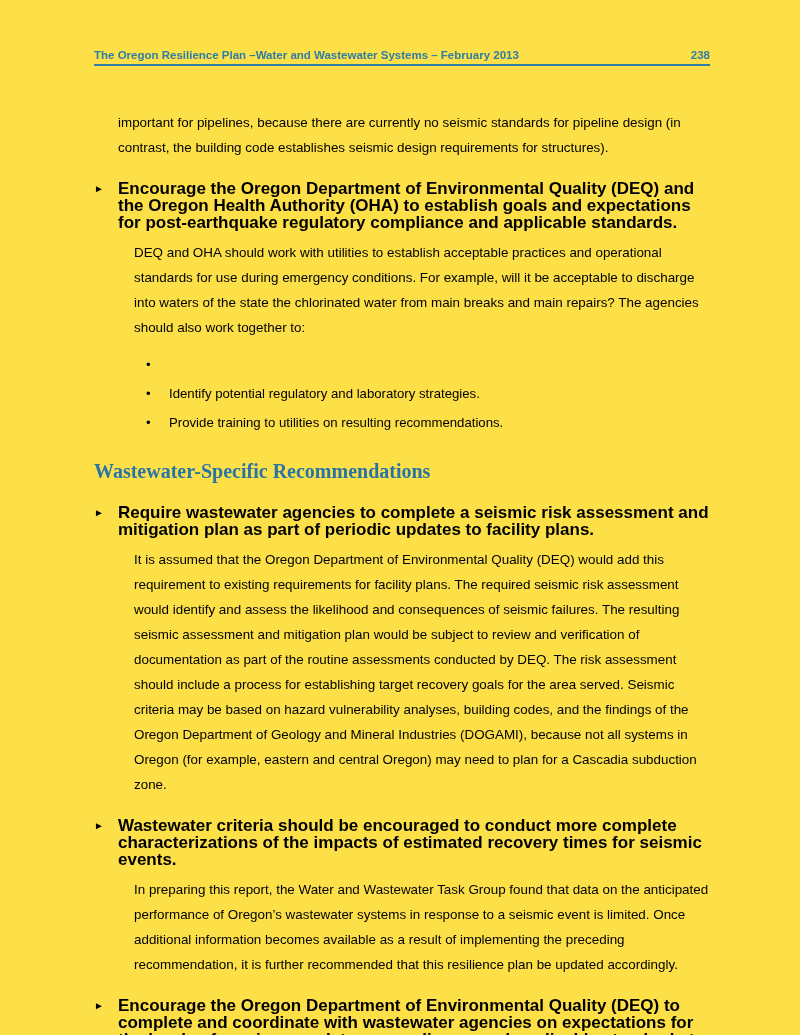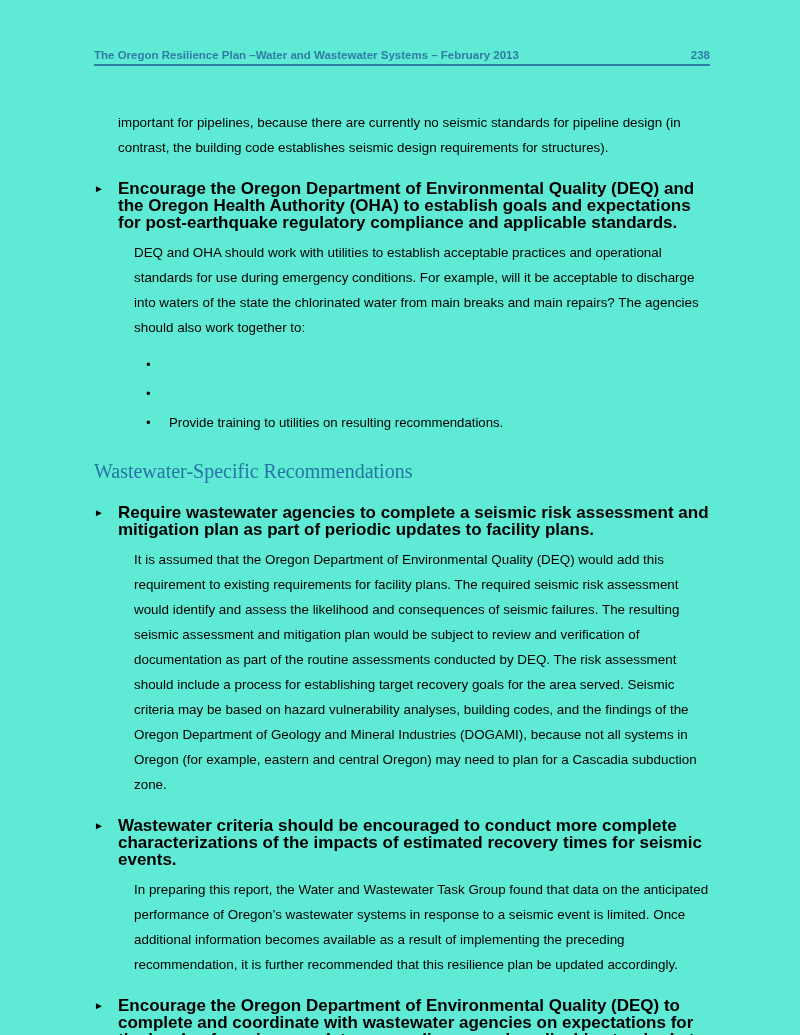--- a/index.html
+++ b/index.html
@@ -1,20 +1,20 @@
 <!DOCTYPE html>
 <html><head>
 <meta charset="utf-8">
 <style>
   * { box-sizing: border-box; }
   html, body { margin: 0; padding: 0; background: #ffffff; }
   .page {
     width: 800px;
     height: 1035px;
-    background: #5eead4;
+    background: #fde047;
     padding: 48px 90px 30px 94px;
     font-family: "Liberation Sans", sans-serif;
     color: #000000;
     overflow: hidden;
   }
   .page-header {
     display: flex;
     justify-content: space-between;
     align-items: flex-end;
     border-bottom: 2px solid #2e7da4;
@@ -67,21 +67,21 @@
     line-height: 18px;
   }
   .bullet-dot {
     flex: none;
     margin-left: 28px;
     width: 23px;
   }
   .section-heading {
     margin: 26px 0 2px 0;
     font-family: "Liberation Serif", serif;
-    font-weight: normal;
+    font-weight: bold;
     font-size: 20px;
     line-height: 26px;
     color: #2874a6;
   }
 </style>
 </head>
 <body>
 
 <div class="page">
 
@@ -98,20 +98,21 @@
       <span class="rec-arrow">►</span>
       <div class="rec-content">
         <p class="rec-heading">Encourage the Oregon Department of Environmental Quality (DEQ) and the Oregon Health Authority (OHA) to establish goals and expectations for post-earthquake regulatory compliance and applicable standards.</p>
         <p class="rec-par">DEQ and OHA should work with utilities to establish acceptable practices and operational standards for use during emergency conditions. For example, will it be acceptable to discharge into waters of the state the chlorinated water from main breaks and main repairs? The agencies should also work together to:</p>
         <ul class="bullet-list">
           <li class="bullet-item">
             <span class="bullet-dot">•</span>
           </li>
           <li class="bullet-item">
             <span class="bullet-dot">•</span>
+            <span>Identify potential regulatory and laboratory strategies.</span>
           </li>
           <li class="bullet-item">
             <span class="bullet-dot">•</span>
             <span>Provide training to utilities on resulting recommendations.</span>
           </li>
         </ul>
       </div>
     </div>
 
     <h1 class="section-heading">Wastewater-Specific Recommendations</h1>

